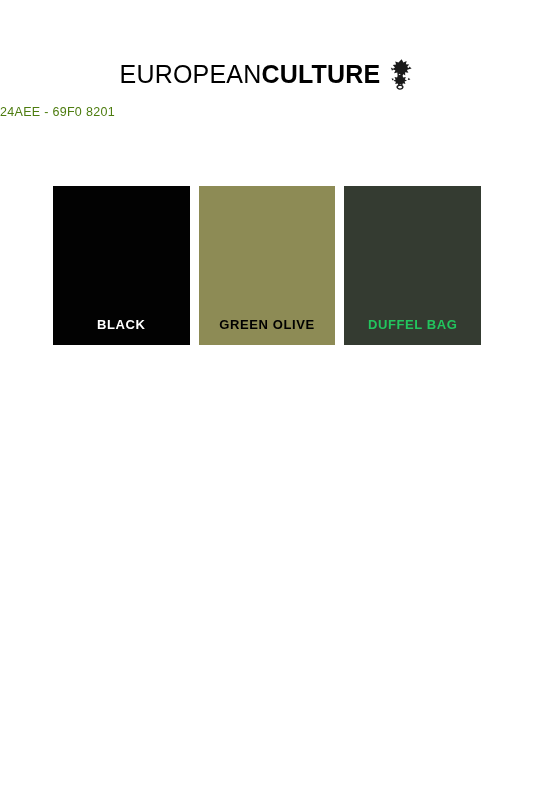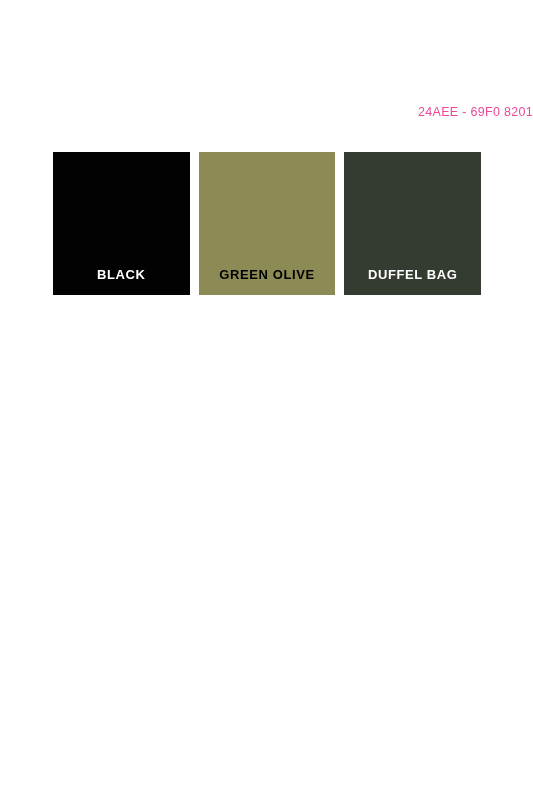--- a/index.html
+++ b/index.html
@@ -58,35 +58,35 @@
     height: 33px;
     display: block;
     flex: 0 0 auto;
   }
 
   .ref-code {
     position: absolute;
     top: 105px;
     left: 0;
     right: 0;
-    text-align: right;
+    text-align: left;
     font-family: "Liberation Sans", sans-serif;
     font-size: 12.5px;
     font-weight: 400;
     letter-spacing: 0.3px;
-    color: #ec4899;
+    color: #4d7c0f;
   }
 
   
   .swatch-row {
     position: absolute;
-    top: 152px;
+    top: 186px;
     left: 53px;
     width: 428px;
-    height: 143px;
+    height: 159px;
     display: flex;
     gap: 9px;
   }
 
   .swatch {
     position: relative;
     flex: 1 1 0;
     height: 100%;
     display: flex;
     align-items: flex-end;
@@ -103,32 +103,52 @@
     padding-bottom: 13px;
     text-align: center;
     white-space: nowrap;
   }
 </style>
 </head>
 <body style="background: rgb(255, 255, 255);">
 
 <div class="sheet">
 
+  <div class="brand-block">
+    <div class="brand-lockup">
+      <div class="wordmark">
+        <span class="w-light">EUROPEAN</span><span class="w-bold">CULTURE</span>
+      </div>
+      <svg class="crest" viewBox="0 0 26 33" aria-hidden="true">
+        <g fill="#1b1b1b">
+          <path d="M14.6 1.2 L16.4 4.4 L19.6 3.1 L18.9 6.3 L22.2 6.6 L20.1 9.0 L23.0 10.7 L19.9 11.9 L21.4 14.7 L18.1 14.3 L18.2 17.4 L15.6 15.6 L14.4 18.5 L12.9 15.8 L10.6 17.8 L10.3 14.6 L7.1 15.2 L8.4 12.3 L5.3 11.3 L8.0 9.4 L5.8 7.1 L9.1 6.6 L8.2 3.5 L11.5 4.6 Z"></path>
+          <path d="M12.2 12.4 C13.9 11.6 15.7 12.2 16.4 13.8 C17.1 15.4 16.4 17.2 14.8 17.9 L13.6 16.2 C14.4 15.8 14.7 15.0 14.4 14.3 C14.1 13.5 13.2 13.2 12.4 13.6 Z"></path>
+          <path d="M10.9 17.0 L15.3 17.0 L16.2 19.6 L18.8 19.0 L17.9 21.6 L20.0 22.5 L17.6 23.6 L18.4 25.9 L15.9 25.3 L15.2 27.6 L13.3 26.0 L11.5 27.8 L10.7 25.4 L8.2 26.1 L8.9 23.7 L6.4 22.7 L8.6 21.5 L7.5 19.1 L10.1 19.5 Z"></path>
+          <path d="M11.1 20.6 C12.4 19.8 14.0 20.2 14.7 21.5 C15.3 22.8 14.8 24.3 13.5 24.9 C12.2 25.5 10.7 25.0 10.1 23.8 C9.5 22.5 9.9 21.2 11.1 20.6 Z M11.9 21.9 C11.3 22.2 11.1 22.9 11.4 23.4 C11.7 24.0 12.4 24.2 12.9 23.9 C13.5 23.6 13.7 22.9 13.4 22.4 C13.1 21.8 12.5 21.6 11.9 21.9 Z"></path>
+          <path d="M13.2 26.6 C15.2 26.6 16.6 27.6 16.6 29.0 C16.6 30.6 15.0 31.7 12.9 31.7 C10.9 31.7 9.4 30.6 9.4 29.1 C9.4 27.6 11.0 26.6 13.2 26.6 Z M13.1 28.0 C11.9 28.0 11.0 28.5 11.0 29.2 C11.0 29.9 11.9 30.4 13.0 30.4 C14.2 30.4 15.1 29.9 15.1 29.1 C15.1 28.4 14.3 28.0 13.1 28.0 Z"></path>
+          <path d="M3.8 9.6 L6.6 10.9 L5.0 12.7 Z"></path>
+          <path d="M22.4 8.4 L24.6 10.6 L21.6 11.3 Z"></path>
+          <path d="M4.6 20.2 L7.0 21.0 L5.4 22.6 Z"></path>
+          <path d="M21.6 19.8 L23.4 21.6 L20.8 22.1 Z"></path>
+        </g>
+      </svg>
+    </div>
+  </div>
 
   <div class="ref-code">24AEE - 69F0 8201</div>
 
   <div class="swatch-row">
 
     <div class="swatch" id="sw0" style="background: rgb(2, 2, 2);">
       <span class="swatch-label" style="color: rgb(255, 255, 255);">BLACK</span>
     </div>
 
     <div class="swatch" id="sw1" style="background: rgb(141, 139, 85);">
       <span class="swatch-label" style="color: #000000;">GREEN OLIVE</span>
     </div>
 
     <div class="swatch" id="sw2" style="background: rgb(52, 59, 49);">
-      <span class="swatch-label" style="color: #ffffff;">DUFFEL BAG</span>
+      <span class="swatch-label" style="color: #22c55e;">DUFFEL BAG</span>
     </div>
 
   </div>
 
 </div>
 
 </body></html>

